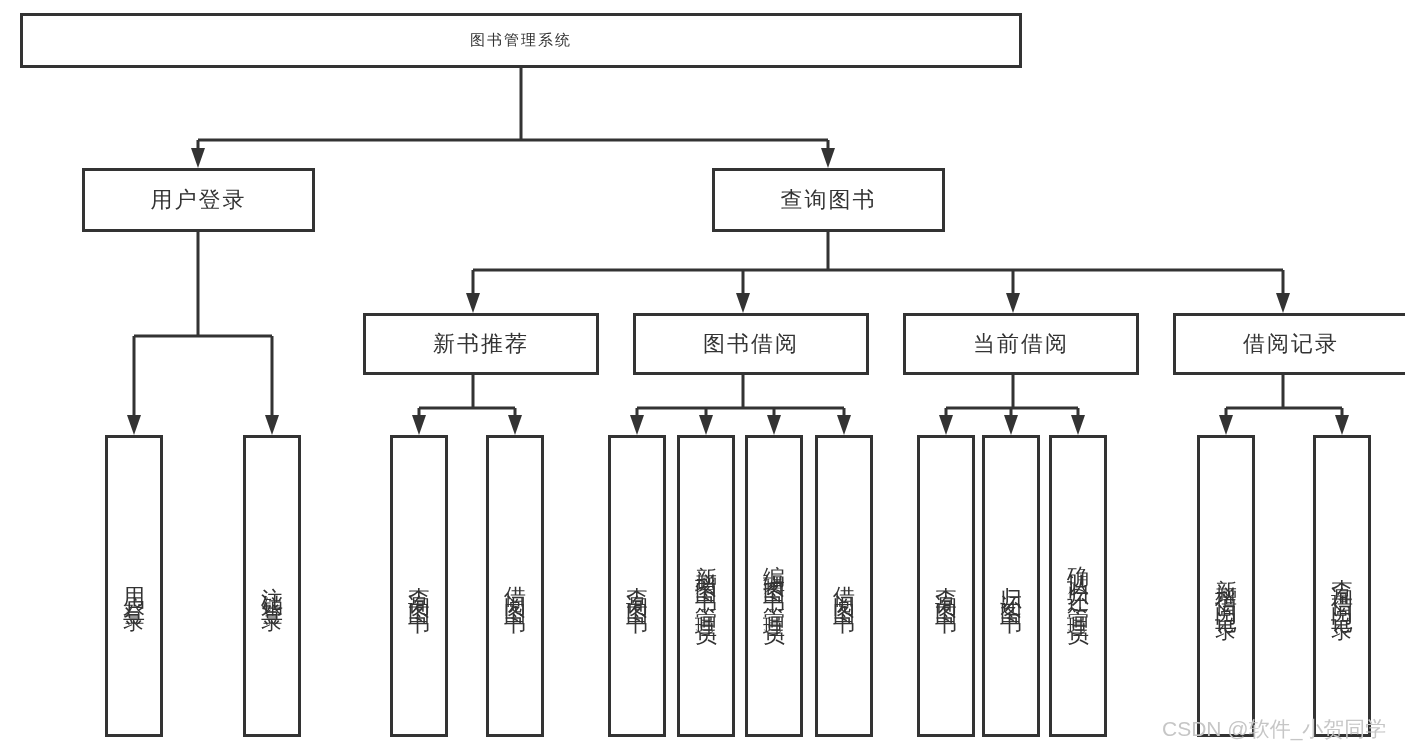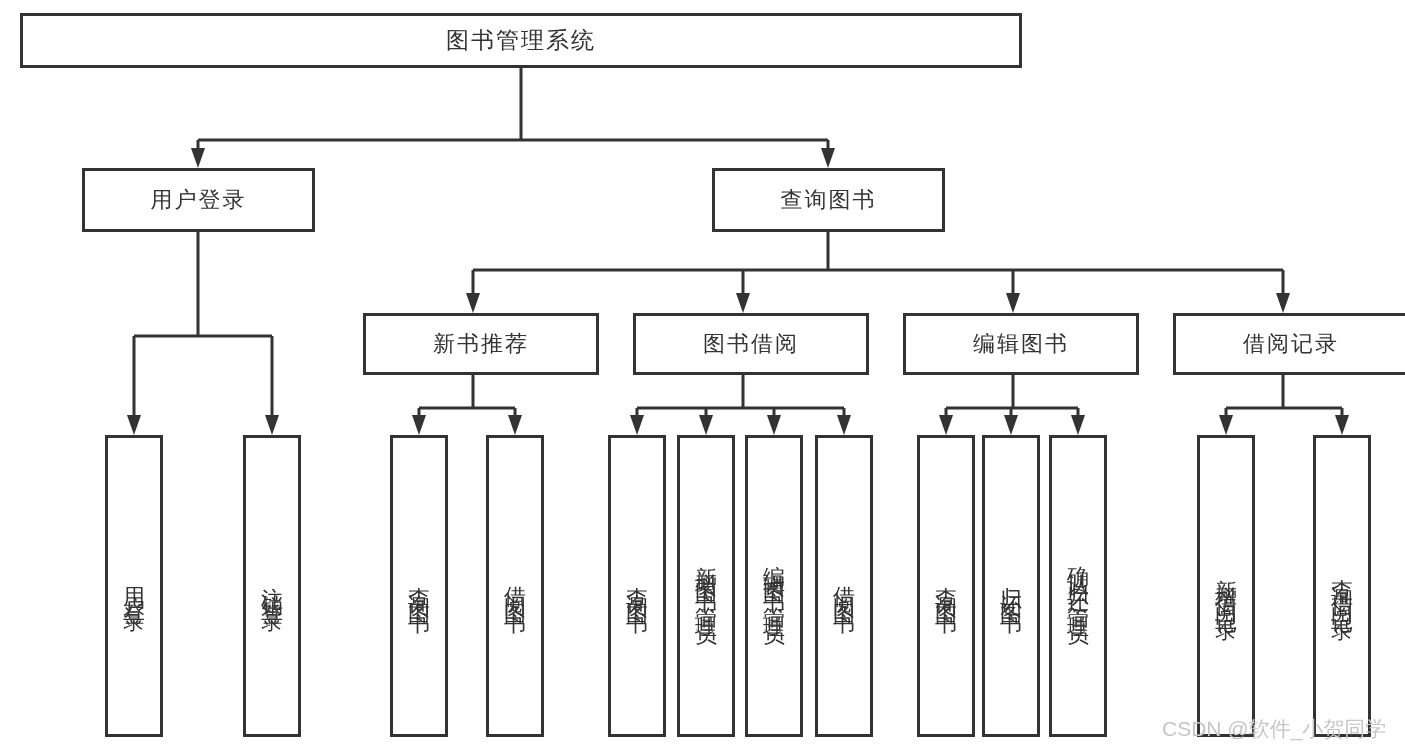--- a/index.html
+++ b/index.html
@@ -12,21 +12,21 @@
   svg.edges { position:absolute; left:0; top:0; pointer-events:none; }
   svg.edges path { stroke:var(--line); stroke-width:3; fill:none; }
   svg.edges polygon { fill:var(--line); stroke:none; }
 
   .box {
     position:absolute; border:3px solid var(--line); background:#fff;
     display:flex; align-items:center; justify-content:center;
     color:var(--text); font-size:22px; letter-spacing:2px;
   }
   
-  .b-root { left:20px; top:13px; width:1002px; height:55px; font-size:23px; }
+  .b-root { left:20px; top:13px; width:1002px; height:55px; font-size:15px; }
   
   .b-l2 { top:168px; width:233px; height:64px; }
   .b-user-login  { left:82px; }
   .b-book-mgmt   { left:712px; }
   
   .b-l3 { top:313px; width:236px; height:62px; }
   .b-new-book    { left:363px; }
   .b-book-borrow { left:633px; }
   .b-cur-borrow  { left:903px; }
   .b-borrow-rec  { left:1173px; }
@@ -104,21 +104,21 @@
     <span>查询图书</span>
   </div>
 
   <div class="box b-l3 b-new-book">
     <span>新书推荐</span>
   </div>
   <div class="box b-l3 b-book-borrow">
     <span>图书借阅</span>
   </div>
   <div class="box b-l3 b-cur-borrow">
-    <span>编辑图书</span>
+    <span>当前借阅</span>
   </div>
   <div class="box b-l3 b-borrow-rec">
     <span>借阅记录</span>
   </div>
 
   <div class="box b-leaf x1">
     <span class="vtxt">用户登录</span>
   </div>
   <div class="box b-leaf x2">
     <span class="vtxt">注销登录</span>

